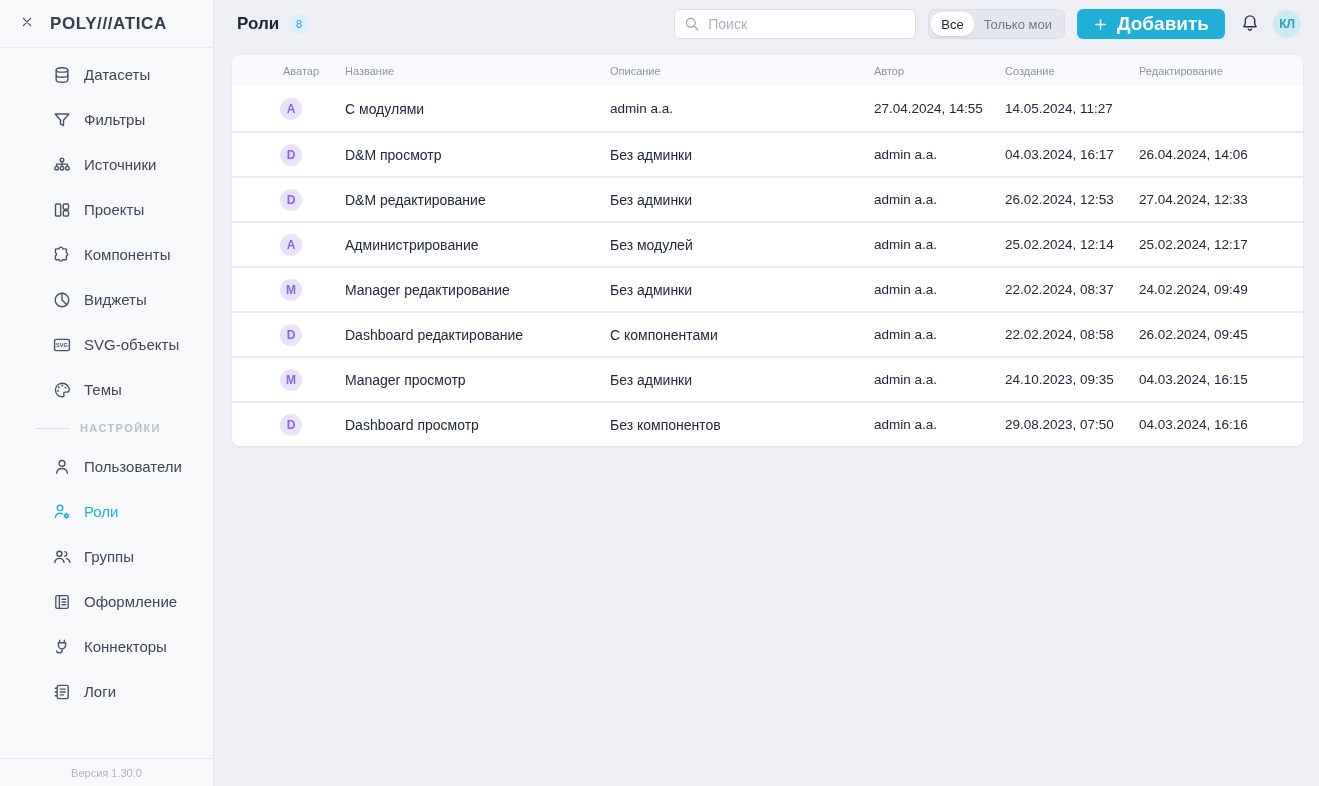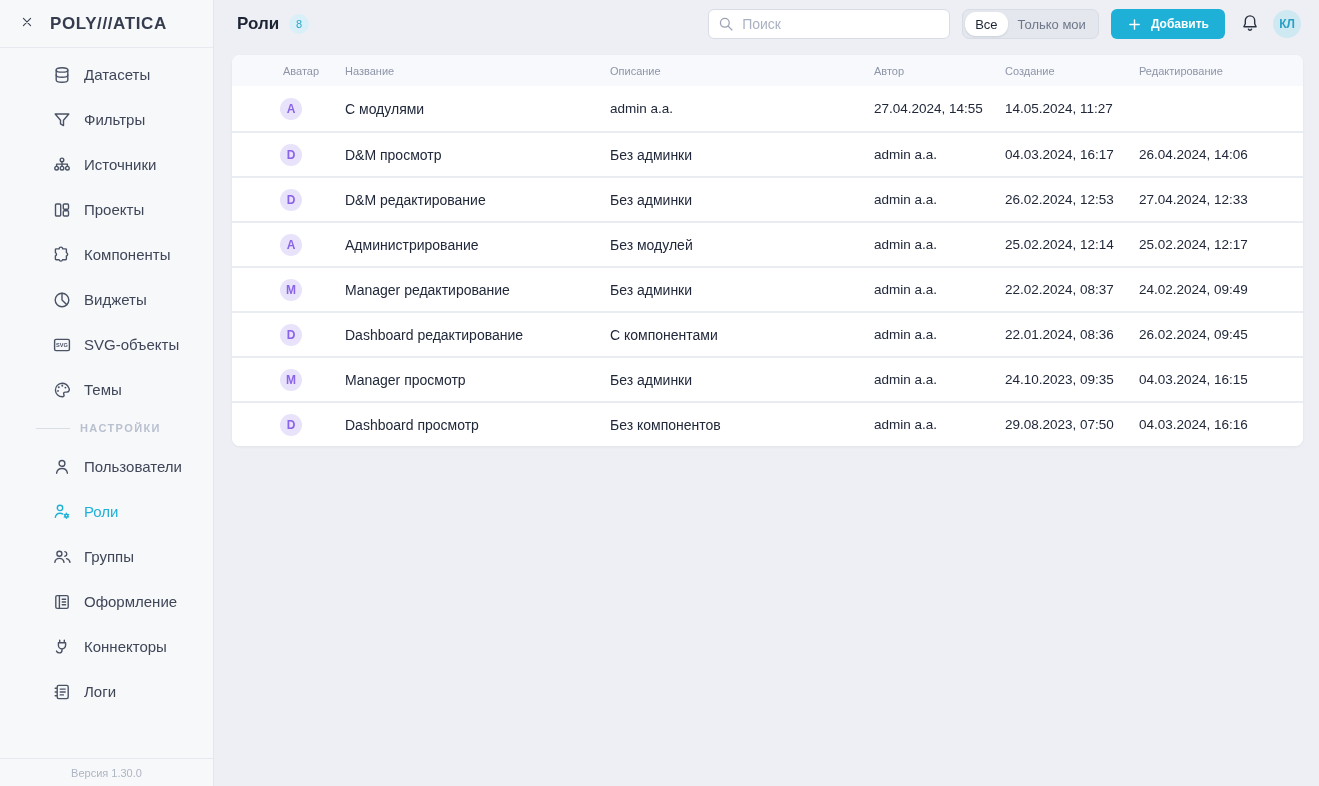--- a/index.html
+++ b/index.html
@@ -91,21 +91,21 @@
   }
   .seg.active {
     background: #ffffff; color: #1e2635;
     box-shadow: 0 1px 2px rgba(20,30,50,0.12);
     border-radius: 11px;
   }
   .add-btn {
     margin-left: 12px; height: 30px; border: none; border-radius: 6px;
     background: var(--accent, #1fb0d8); color: #ffffff; cursor: pointer;
     display: flex; align-items: center; padding: 12px 16px; gap: 9px;
-    font-family: "Liberation Sans", sans-serif; font-size: 12px; font-weight: 700;
+    font-family: "Liberation Sans", sans-serif; font-size: 19px; font-weight: 700;
   }
   .add-btn .picon { width: 15px; height: 15px; display: flex; }
   .add-btn .picon svg { width: 15px; height: 15px; }
   .bell-btn {
     margin-left: 14px; background: none; border: none; cursor: pointer;
     width: 22px; height: 22px; color: #2a3140; display: flex; align-items: center; justify-content: center; padding: 0;
   }
   .bell-btn svg { width: 20px; height: 20px; }
   .user-avatar {
     margin-left: 12px; width: 28px; height: 28px; border-radius: 50%;
@@ -405,21 +405,21 @@
     <div class="cell small">24.02.2024, 09:49</div>
   </div>
 
   <div class="t-row">
     <div class="cell avatar-cell">
       <span class="row-avatar">D</span>
     </div>
     <div class="cell">Dashboard редактирование</div>
     <div class="cell">С компонентами</div>
     <div class="cell small">admin a.a.</div>
-    <div class="cell small">22.01.2024, 08:36</div>
+    <div class="cell small">22.02.2024, 08:58</div>
     <div class="cell small">26.02.2024, 09:45</div>
   </div>
 
   <div class="t-row">
     <div class="cell avatar-cell">
       <span class="row-avatar">M</span>
     </div>
     <div class="cell">Manager просмотр</div>
     <div class="cell">Без админки</div>
     <div class="cell small">admin a.a.</div>

